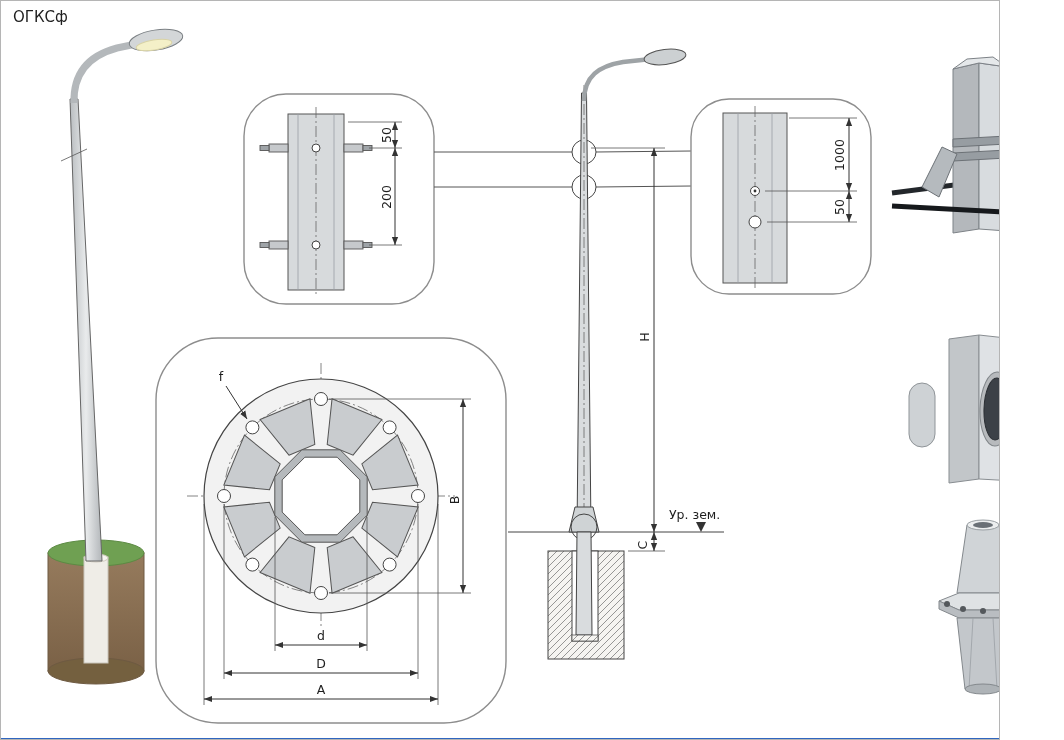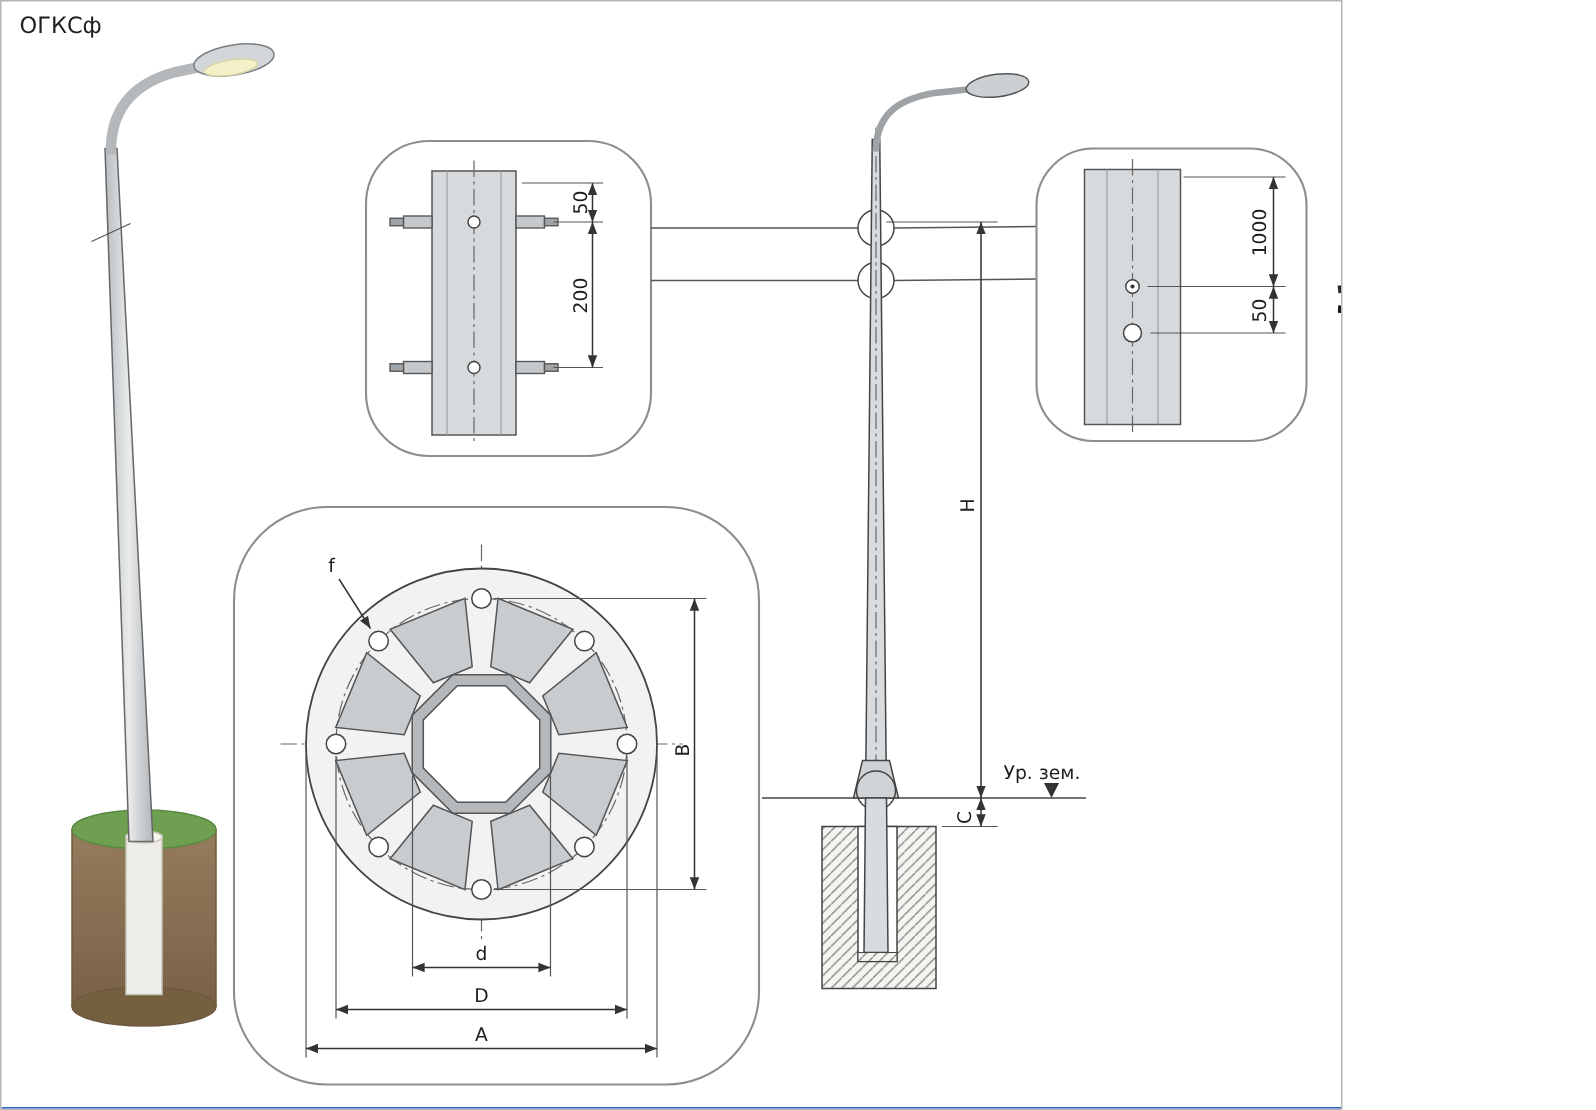--- a/index.html
+++ b/index.html
@@ -1,16 +1,16 @@
 <!DOCTYPE html>
 <html><head>
 <meta charset="utf-8">
 <style>
   html,body{margin:0;padding:0;background:#ffffff;}
-  .stage{position:relative;width:895px;height:740px;background:#fff;overflow:hidden;
+  .stage{position:relative;width:1000px;height:740px;background:#fff;overflow:hidden;
          font-family:"DejaVu Sans",sans-serif;border:1px solid #b5b5b5;box-sizing:border-box;}
   svg{display:block}
   svg text{font-family:"DejaVu Sans",sans-serif;fill:#1e1e1e;}
   .t-title{font-size:15px;}
   .t-dim{font-size:12.5px;}
   .thin{stroke:#444;stroke-width:1;fill:none;}
   .ext{stroke:#555;stroke-width:.8;fill:none;}
   .dim{stroke:#333;stroke-width:1;fill:none;}
   .leader{stroke:#555;stroke-width:1;fill:none;}
   .dashdot{stroke:#666;stroke-width:.8;fill:none;stroke-dasharray:11 3 2 3;}

